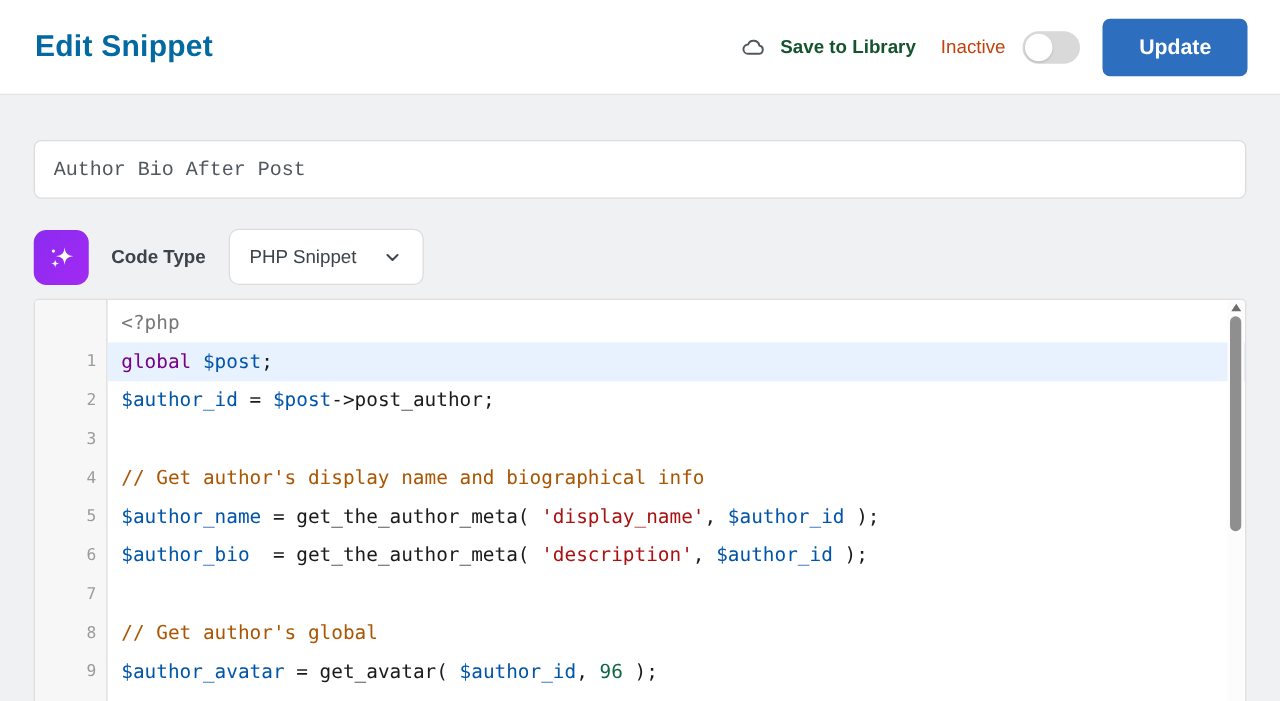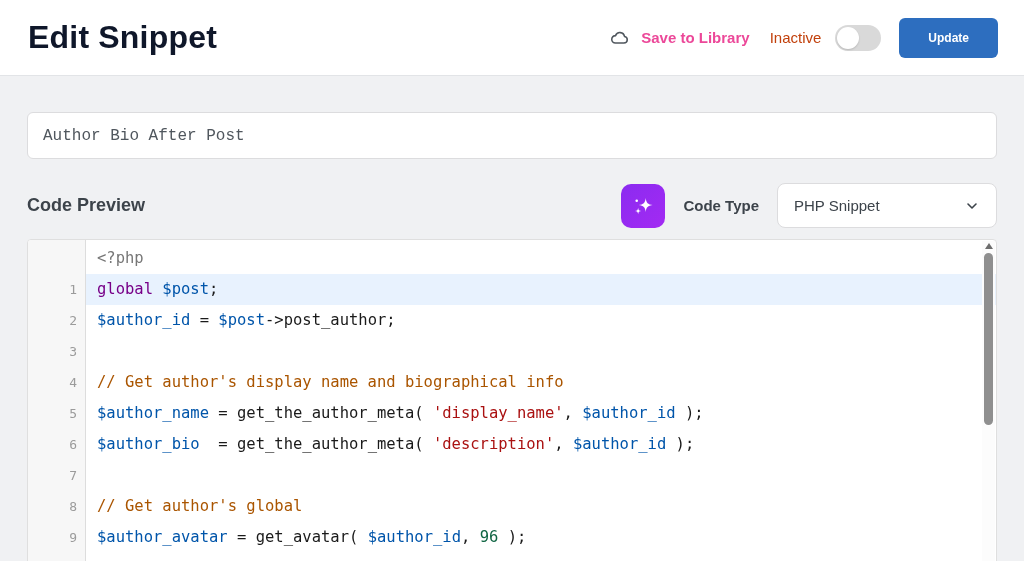--- a/index.html
+++ b/index.html
@@ -13,31 +13,31 @@
   
   .topbar {
     height: 76px;
     background: #ffffff;
     border-bottom: 1px solid #e2e4e7;
     display: flex;
     align-items: center;
     padding: 0 26px 0 28px;
   }
   .page-title {
-    font-size: 32px;
+    font-size: 24px;
     font-weight: 700;
-    color: #0f172a;
+    color: #0369a1;
     flex: 1;
     letter-spacing: .2px;
   }
   .topbar-right { display: flex; align-items: center; }
   .save-lib {
     display: flex; align-items: center;
     gap: 10px;
-    color: #ec4899;
+    color: #14532d;
     font-size: 15px;
     font-weight: 600;
     cursor: pointer;
   }
   .status-label {
     margin-left: 20px;
     color: #c2410c;
     font-size: 15px;
   }
   .toggle {
@@ -54,21 +54,21 @@
     width: 22px; height: 22px;
     background: #ffffff;
     border-radius: 50%;
     box-shadow: 0 1px 2px rgba(0,0,0,.15);
   }
   .update-btn {
     margin-left: 18px;
     background: var(--accent-blue, #2d6ebf);
     color: #ffffff;
     font-family: "Liberation Sans", sans-serif;
-    font-size: 12px;
+    font-size: 17px;
     font-weight: 700;
     border: none;
     border-radius: 6px;
     padding: 13px 29px;
     cursor: pointer;
   }
 
   
   .main { padding: 0 27px; }
 
@@ -105,21 +105,21 @@
     display: flex; align-items: center; justify-content: center;
     cursor: pointer;
   }
   .code-type-label {
     margin: 0 18px 0 18px;
     font-size: 15px;
     font-weight: 700;
     color: #3c434a;
   }
   .code-type-select {
-    width: 220px;
+    width: 156px;
     height: 45px;
     background: #ffffff;
     border: 1px solid #dcdcde;
     border-radius: 8px;
     display: flex;
     align-items: center;
     padding: 0 16px;
     font-size: 15px;
     color: #3c434a;
     cursor: pointer;
@@ -218,21 +218,20 @@
     </div>
     <button class="update-btn">Update</button>
   </div>
 </div>
 
 <div class="main">
 
   <input class="snippet-title-input" type="text" value="Author Bio After Post" style="">
 
   <div class="code-head-row">
-    <div class="section-heading">Code Preview</div>
     <button class="ai-btn">
       <span style="display:flex;">
         <svg width="26" height="26" viewBox="0 0 24 24" fill="#ffffff">
           <path d="M14.5 4.5 C15 9 16.5 10.5 21 11 C16.5 11.5 15 13 14.5 17.5 C14 13 12.5 11.5 8 11 C12.5 10.5 14 9 14.5 4.5 Z"></path>
           <path d="M7.5 13.5 C7.75 15.6 8.4 16.25 10.5 16.5 C8.4 16.75 7.75 17.4 7.5 19.5 C7.25 17.4 6.6 16.75 4.5 16.5 C6.6 16.25 7.25 15.6 7.5 13.5 Z"></path>
           <circle cx="6.2" cy="7.2" r="1.2"></circle>
         </svg>
       </span>
     </button>
     <span class="code-type-label">Code Type</span>

